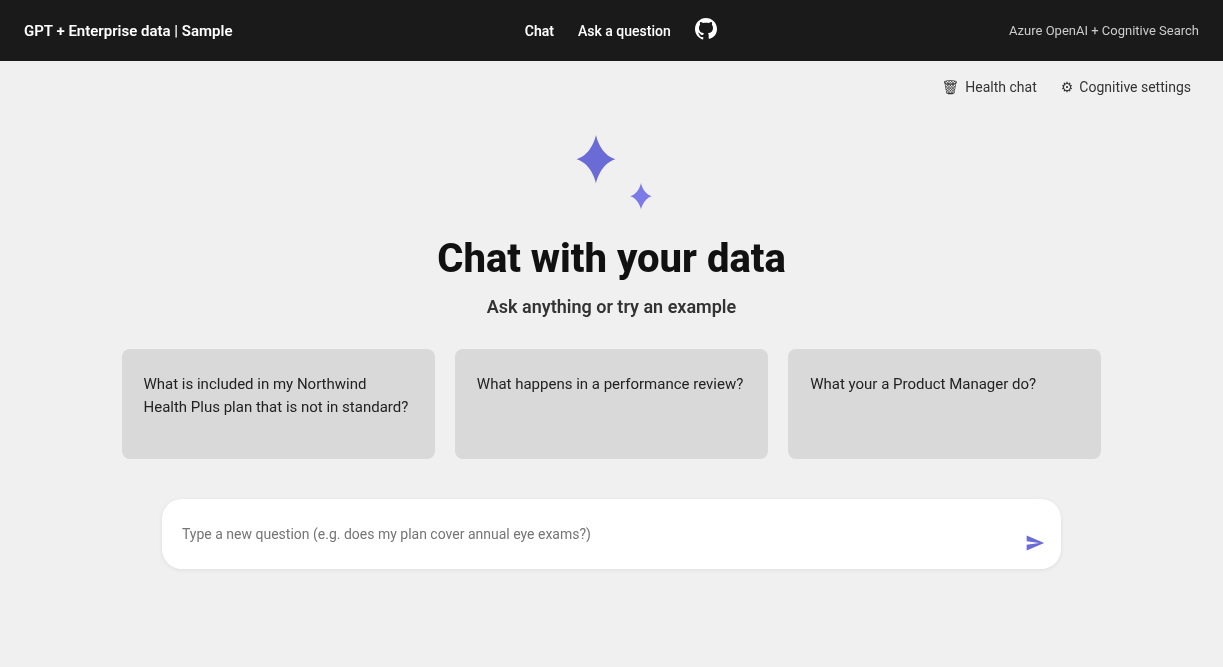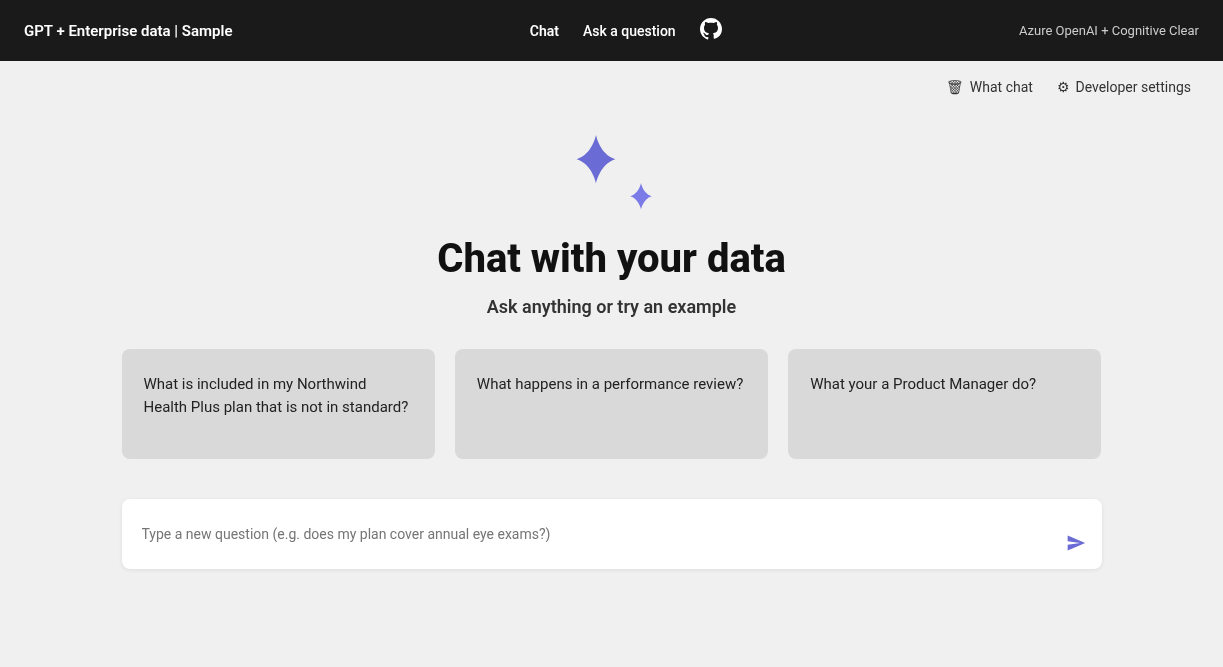--- a/index.html
+++ b/index.html
@@ -160,23 +160,23 @@
       cursor: pointer;
       line-height: 1.5;
       min-height: 110px;
       display: flex;
       align-items: flex-start;
       transition: background 0.15s;
     }
 
     
     .input-area {
-      width: 980px;
+      width: 899px;
       background: white;
-      border-radius: 8px;
+      border-radius: 20px;
       padding: 16px 60px 16px 20px;
       position: relative;
       box-shadow: 0 1px 4px rgba(0,0,0,0.08);
       min-height: 70px;
       display: flex;
       align-items: center;
     }
 
     .input-field {
       width: 100%;
@@ -223,31 +223,31 @@
           3.633 16.7c-1.087-.744.084-.729.084-.729 1.205.084 1.838 1.236 1.838 1.236
           1.07 1.835 2.809 1.305 3.495.998.108-.776.417-1.305.76-1.605-2.665-.3-5.466-1.332-5.466-5.93
           0-1.31.465-2.38 1.235-3.22-.135-.303-.54-1.523.105-3.176 0 0 1.005-.322 3.3 1.23
           .96-.267 1.98-.399 3-.405 1.02.006 2.04.138 3 .405 2.28-1.552 3.285-1.23 3.285-1.23
           .645 1.653.24 2.873.12 3.176.765.84 1.23 1.91 1.23 3.22 0 4.61-2.805 5.625-5.475
           5.92.42.36.81 1.096.81 2.22 0 1.606-.015 2.896-.015 3.286 0 .315.21.69.825.57
           C20.565 21.795 24 17.295 24 12c0-6.63-5.37-12-12-12"></path>
       </svg>
     </span>
   </div>
-  <span class="navbar-right">Azure OpenAI + Cognitive Clear</span>
+  <span class="navbar-right">Azure OpenAI + Cognitive Search</span>
 </nav>
 
 <div class="toolbar">
   <button class="toolbar-btn">
     <span>🗑</span>
-    <span>What chat</span>
+    <span>Health chat</span>
   </button>
   <button class="toolbar-btn">
     <span>⚙</span>
-    <span>Developer settings</span>
+    <span>Cognitive settings</span>
   </button>
 </div>
 
 <div class="main-content">
 
   <div class="sparkle-container">
     <svg class="sparkle-large" viewBox="0 0 24 24" xmlns="http://www.w3.org/2000/svg">
       <path d="M12 0 C12 0 13.5 8 20 10 C13.5 12 12 20 12 20 C12 20 10.5 12 4 10 C10.5 8 12 0 12 0Z"></path>
     </svg>
     <svg class="sparkle-small" viewBox="0 0 24 24" xmlns="http://www.w3.org/2000/svg">

